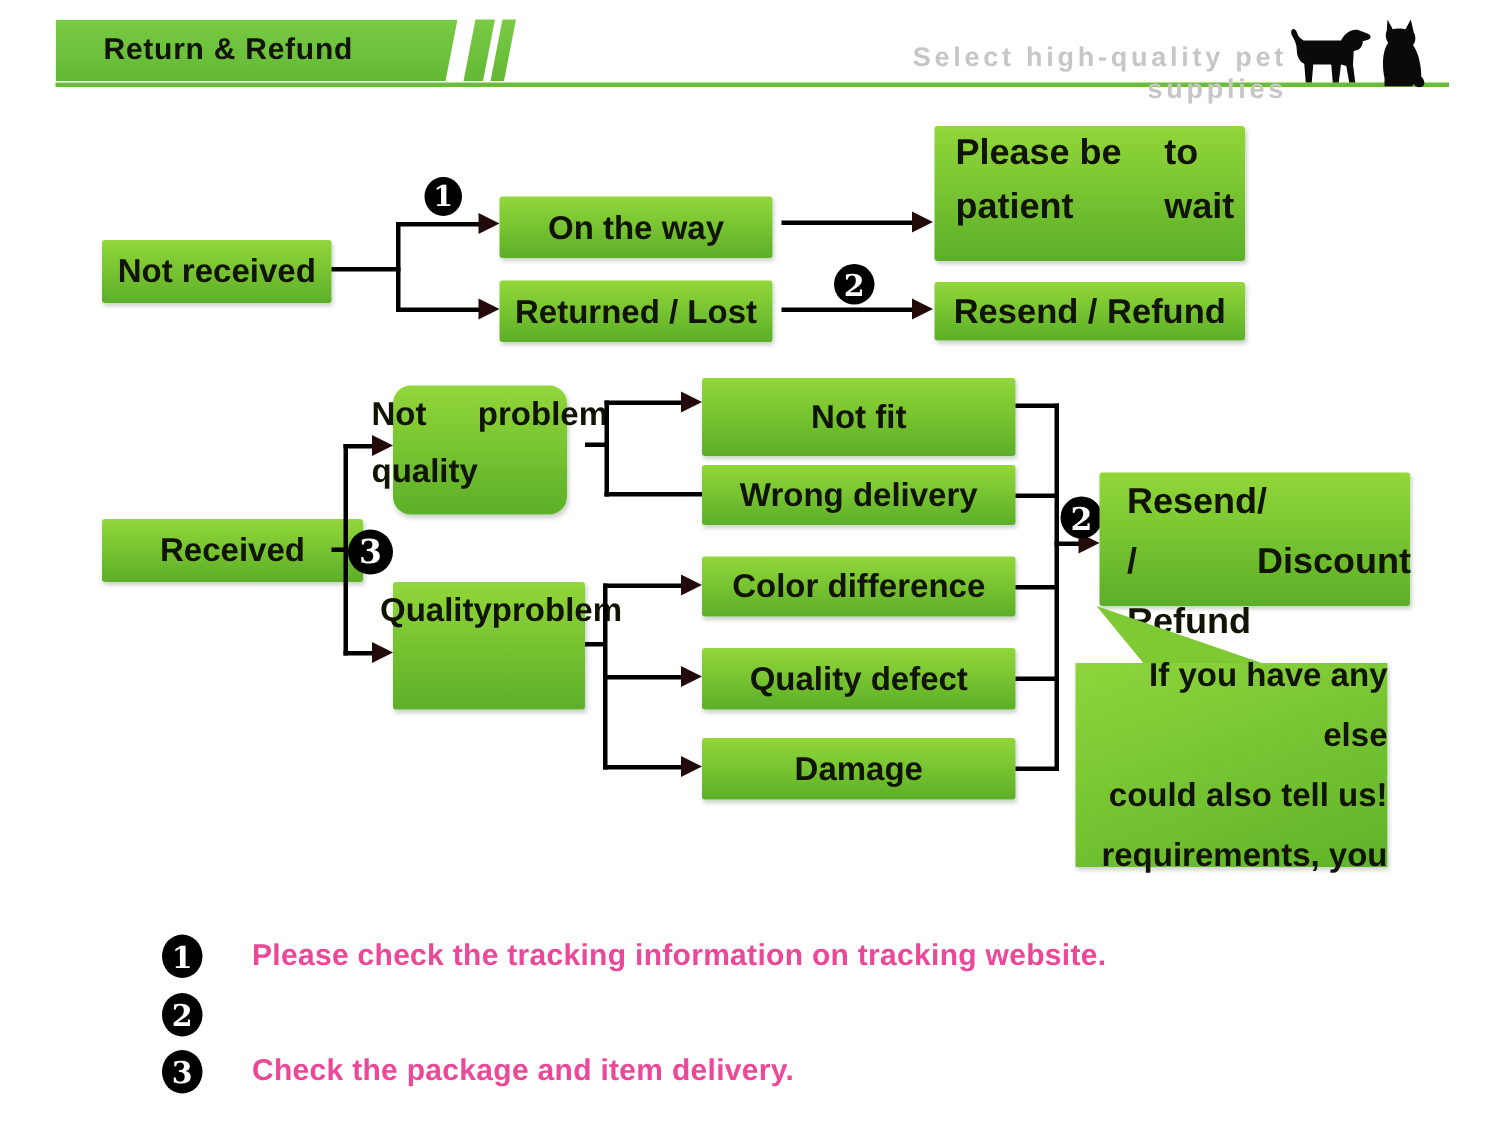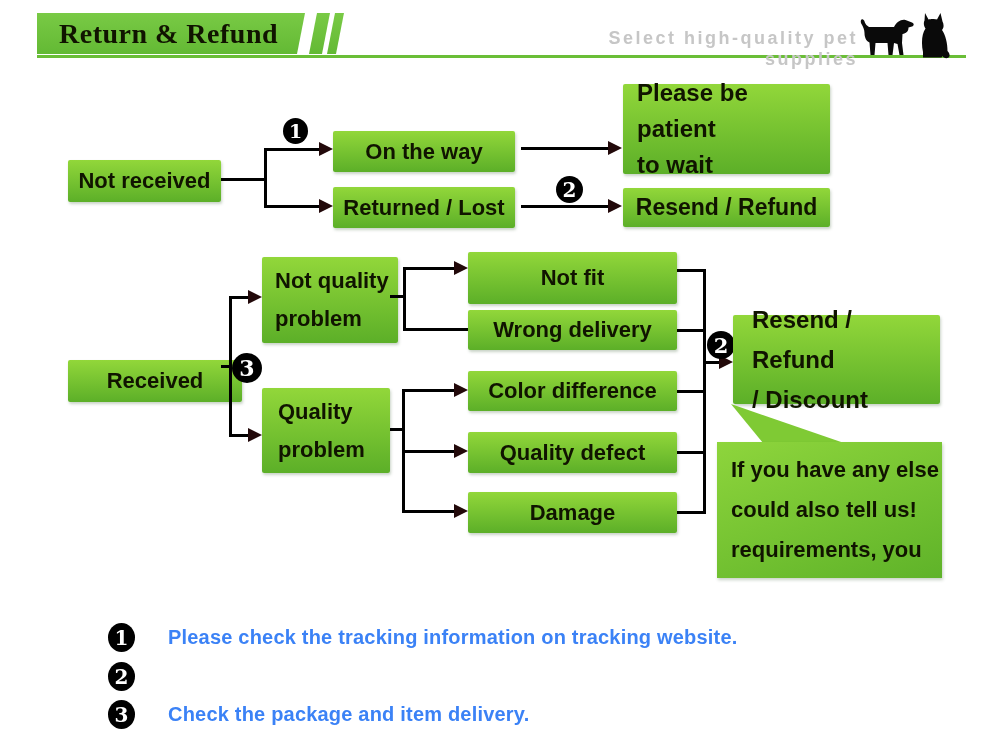--- a/index.html
+++ b/index.html
@@ -3,54 +3,54 @@
 <meta charset="utf-8">
 <style>
   html,body{margin:0;padding:0;background:#ffffff;}
   .stage{position:relative;width:1000px;height:752px;background:#ffffff;overflow:hidden;
          font-family:"Liberation Sans", sans-serif;}
   
   .banner{position:absolute;left:37px;top:13px;width:268px;height:41px;
           background:linear-gradient(180deg,#79ca45,#63b934);
           clip-path:polygon(0 0,100% 0,calc(100% - 8px) 100%,0 100%);
           display:flex;align-items:center;}
-  .banner-title{font-size:28px;font-weight:bold;color:#101400;padding-left:22px;letter-spacing:0.5px;font-family:Liberation Serif, serif;}
+  .banner-title{font-size:20px;font-weight:bold;color:#101400;padding-left:32px;letter-spacing:0.5px;}
   .stripe{position:absolute;top:13px;height:41px;background:linear-gradient(180deg,#79ca45,#63b934);
           transform:skewX(-11deg);}
   .underline{position:absolute;left:37px;top:55px;width:929px;height:3px;background:#6abe37;}
   .tagline{position:absolute;left:528px;top:28px;width:330px;text-align:right;
            font-size:18px;font-weight:bold;letter-spacing:2.5px;color:#c6c6c6;}
   .petsvg{position:absolute;}
   
   .gbox{position:absolute;background:linear-gradient(180deg,#92d73a,#5caf28);
         border-radius:2px;box-shadow:1px 2px 3px rgba(40,80,30,0.25);
         color:#101400;font-weight:bold;display:flex;align-items:center;justify-content:center;
         font-size:22px;line-height:1;}
-  .gbox.multi{flex-direction:column;align-items:flex-start;justify-content:center;}
+  .gbox.multi{flex-direction:row;align-items:flex-start;justify-content:center;}
   .gbox.multi span{display:block;}
   .hline{position:absolute;height:3px;background:#000;}
   .vline{position:absolute;width:3px;background:#000;}
   .ahead{position:absolute;width:0;height:0;border-top:7px solid transparent;
          border-bottom:7px solid transparent;border-left:14px solid #22090a;}
   .badge{position:absolute;background:#000;color:#fff;border-radius:50%;
          display:flex;align-items:center;justify-content:center;
          font-family:"DejaVu Serif", serif;font-weight:bold;}
-  .bubble{position:absolute;left:717px;top:442px;width:225px;height:136px;
+  .bubble{position:absolute;left:717px;top:442px;width:208px;height:136px;
           background:linear-gradient(160deg,#8ed53c,#5fb329);
           box-shadow:1px 2px 3px rgba(40,80,30,0.25);
           display:flex;flex-direction:column;justify-content:center;
-          font-size:22px;font-weight:bold;color:#101400;padding-left:14px;box-sizing:border-box;}
+          font-size:22px;font-weight:bold;color:#101400;padding-left:14px;box-sizing:border-box;text-align:right;}
   .bubble span{display:block;line-height:40px;}
   .bubble-tail{position:absolute;left:717px;top:404px;width:227px;height:39px;
                background:#7fca34;
                clip-path:polygon(14px 0px,127px 39px,46px 39px);}
   
   .legend-row{position:absolute;left:108px;display:flex;align-items:center;}
   .legend-badge{position:static;width:27px;height:29px;font-size:20px;flex:0 0 auto;}
-  .legend-text{margin-left:33px;font-size:20px;font-weight:bold;color:#3b82f6;letter-spacing:0.2px;white-space:nowrap;}
+  .legend-text{margin-left:33px;font-size:20px;font-weight:bold;color:#ec4899;letter-spacing:0.2px;white-space:nowrap;}
 </style>
 </head>
 <body>
 
 <div class="stage">
 
   <div class="banner">
     <span class="banner-title">Return &amp; Refund</span>
   </div>
   <div class="stripe" style="left:313px;width:13px;"></div>
@@ -92,32 +92,32 @@
   <div class="badge" style="left:556px;top:176px;width:27px;height:27px;font-size:20px;">2</div>
 
   <div class="gbox multi" style="left:623px;top:84px;width:207px;height:90px;font-size:24px;padding-left:14px;box-sizing:border-box;">
     <span style="line-height:36px;">Please be patient</span>
     <span style="line-height:36px;">to wait</span>
   </div>
   <div class="gbox" style="left:623px;top:188px;width:207px;height:39px;font-size:23px;">
     <span>Resend / Refund</span>
   </div>
 
-  <div class="gbox" style="left:68px;top:360px;width:174px;height:42px;">
+  <div class="gbox" style="left:68px;top:346px;width:174px;height:42px;">
     <span>Received</span>
   </div>
   <div class="hline" style="left:221px;top:365px;width:11px;"></div>
   <div class="vline" style="left:229px;top:296px;height:141px;"></div>
   <div class="hline" style="left:229px;top:296px;width:20px;"></div>
   <div class="ahead" style="left:248px;top:290px;"></div>
   <div class="hline" style="left:229px;top:434px;width:20px;"></div>
   <div class="ahead" style="left:248px;top:428px;"></div>
   <div class="badge" style="left:232px;top:353px;width:30px;height:30px;font-size:22px;">3</div>
 
-  <div class="gbox multi" style="left:262px;top:257px;width:136px;height:86px;padding-left:13px;box-sizing:border-box;">
+  <div class="gbox multi" style="left:262px;top:257px;width:116px;height:86px;padding-left:13px;box-sizing:border-box;border-radius:12px;">
     <span style="line-height:38px;">Not quality</span>
     <span style="line-height:38px;">problem</span>
   </div>
   <div class="gbox multi" style="left:262px;top:388px;width:128px;height:85px;padding-left:16px;box-sizing:border-box;text-align:center;">
     <span style="line-height:38px;">Quality</span>
     <span style="line-height:38px;">problem</span>
   </div>
 
   <div class="hline" style="left:390px;top:295px;width:15px;"></div>
   <div class="vline" style="left:403px;top:267px;height:64px;"></div>

